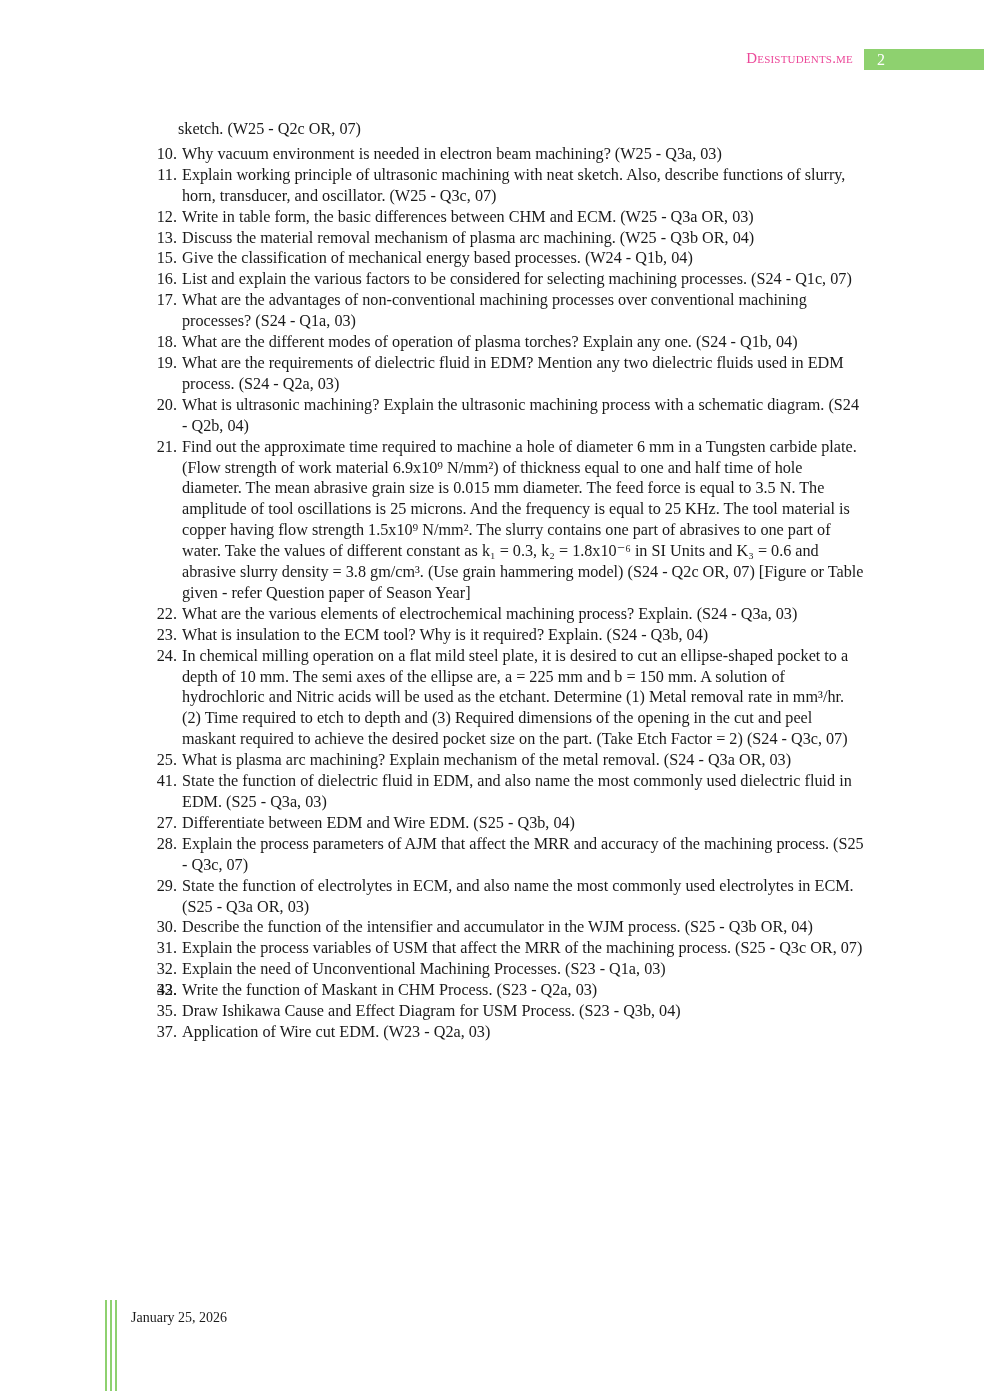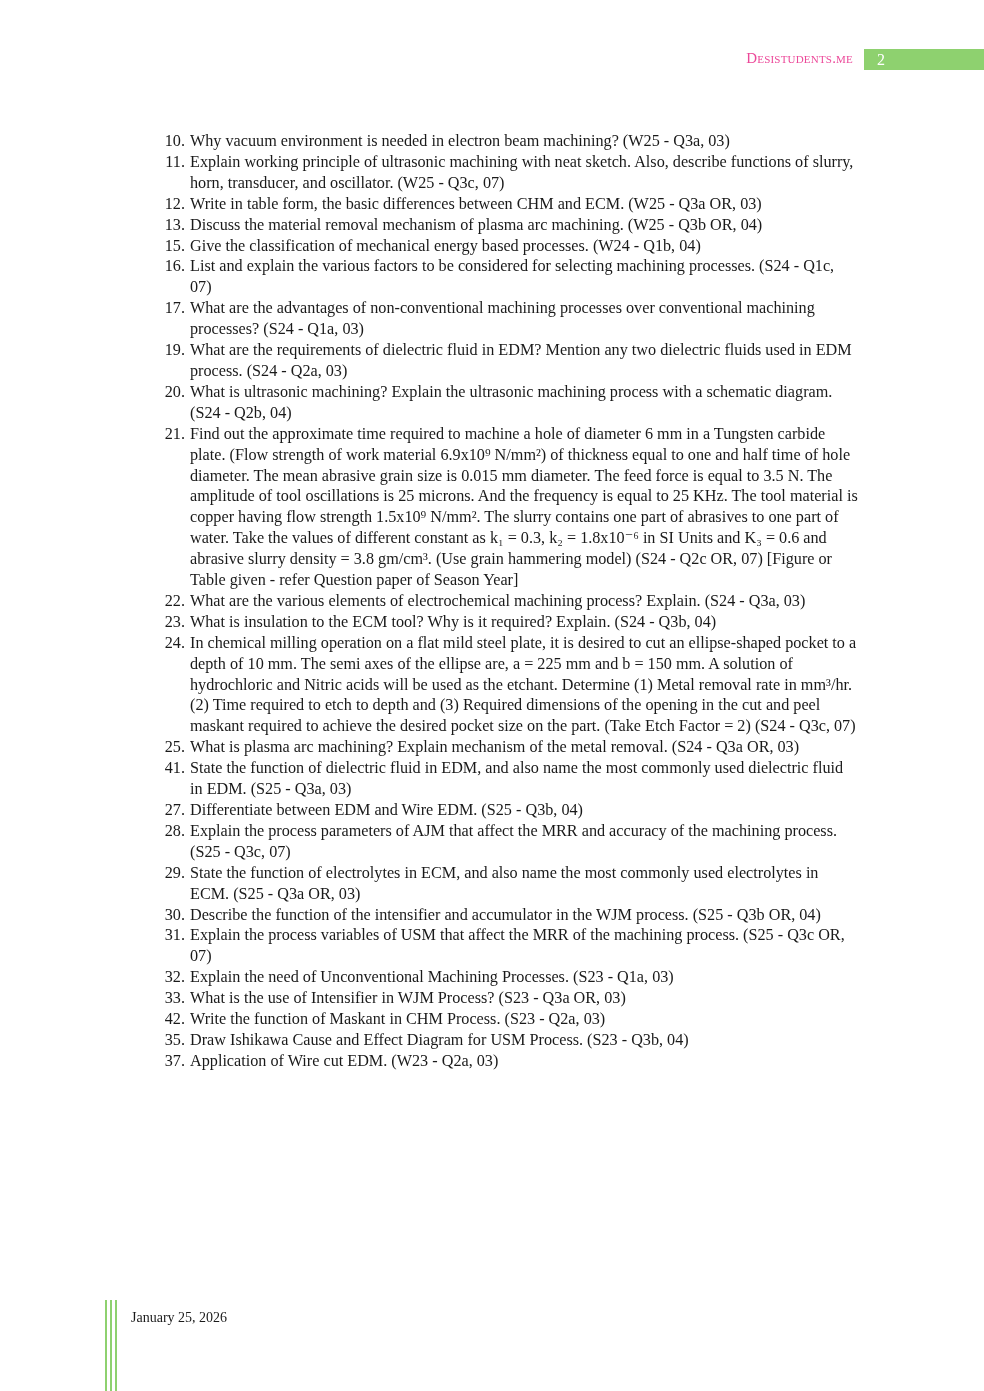--- a/index.html
+++ b/index.html
@@ -15,64 +15,66 @@
     }
     .header-badge {
       position: absolute; top: 49px; left: 864px; width: 120px; height: 21px;
       background: #8ed16f; color: #ffffff; font-size: 16px;
       line-height: 21px; padding-left: 13px; box-sizing: border-box;
     }
     .content {
       position: absolute; top: 119px; left: 140px; width: 730px;
       font-size: 16.2px; line-height: 20.9px;
     }
-    .content ol { margin: 12px; padding: 0; list-style: none; }
+    .content ol { margin: 4px; padding: 0; list-style: none; }
     .item { position: relative; padding-left: 38px; }
     .item .num { position: absolute; left: 0; width: 33px; text-align: right; }
     .cont { padding-left: 38px; }
     .footer-bars {
       position: absolute; top: 1300px; left: 105px; height: 91px; width: 14px;
     }
     .footer-bars span {
       position: absolute; top: 0; bottom: 0; width: 2px; background: #8ed16f;
     }
     .footer-date {
       position: absolute; top: 1310px; left: 131px; font-size: 14px;
     }
   </style>
 </head>
 <body>
 
 <div class="header-site">Desistudents.me</div>
 <div class="header-badge">2</div>
 
 <div class="content">
+  <div class="cont">sketch. (W25 - Q2c OR, 07)</div>
   <ol id="qlist">
       <li class="item"><span class="num">10.</span><span>Why vacuum environment is needed in electron beam machining? (W25 - Q3a, 03)</span></li>
       <li class="item"><span class="num">11.</span><span>Explain working principle of ultrasonic machining with neat sketch. Also, describe functions of slurry, horn, transducer, and oscillator. (W25 - Q3c, 07)</span></li>
       <li class="item"><span class="num">12.</span><span>Write in table form, the basic differences between CHM and ECM. (W25 - Q3a OR, 03)</span></li>
       <li class="item"><span class="num">13.</span><span>Discuss the material removal mechanism of plasma arc machining. (W25 - Q3b OR, 04)</span></li>
       <li class="item"><span class="num">15.</span><span>Give the classification of mechanical energy based processes. (W24 - Q1b, 04)</span></li>
       <li class="item"><span class="num">16.</span><span>List and explain the various factors to be considered for selecting machining processes. (S24 - Q1c, 07)</span></li>
       <li class="item"><span class="num">17.</span><span>What are the advantages of non-conventional machining processes over conventional machining processes? (S24 - Q1a, 03)</span></li>
+      <li class="item"><span class="num">18.</span><span>What are the different modes of operation of plasma torches? Explain any one. (S24 - Q1b, 04)</span></li>
       <li class="item"><span class="num">19.</span><span>What are the requirements of dielectric fluid in EDM? Mention any two dielectric fluids used in EDM process. (S24 - Q2a, 03)</span></li>
       <li class="item"><span class="num">20.</span><span>What is ultrasonic machining? Explain the ultrasonic machining process with a schematic diagram. (S24 - Q2b, 04)</span></li>
       <li class="item"><span class="num">21.</span><span>Find out the approximate time required to machine a hole of diameter 6 mm in a Tungsten carbide plate. (Flow strength of work material 6.9x10⁹ N/mm²) of thickness equal to one and half time of hole diameter. The mean abrasive grain size is 0.015 mm diameter. The feed force is equal to 3.5 N. The amplitude of tool oscillations is 25 microns. And the frequency is equal to 25 KHz. The tool material is copper having flow strength 1.5x10⁹ N/mm². The slurry contains one part of abrasives to one part of water. Take the values of different constant as k₁ = 0.3, k₂ = 1.8x10⁻⁶ in SI Units and K₃ = 0.6 and abrasive slurry density = 3.8 gm/cm³. (Use grain hammering model) (S24 - Q2c OR, 07) [Figure or Table given - refer Question paper of Season Year]</span></li>
       <li class="item"><span class="num">22.</span><span>What are the various elements of electrochemical machining process? Explain. (S24 - Q3a, 03)</span></li>
       <li class="item"><span class="num">23.</span><span>What is insulation to the ECM tool? Why is it required? Explain. (S24 - Q3b, 04)</span></li>
       <li class="item"><span class="num">24.</span><span>In chemical milling operation on a flat mild steel plate, it is desired to cut an ellipse-shaped pocket to a depth of 10 mm. The semi axes of the ellipse are, a = 225 mm and b = 150 mm. A solution of hydrochloric and Nitric acids will be used as the etchant. Determine (1) Metal removal rate in mm³/hr. (2) Time required to etch to depth and (3) Required dimensions of the opening in the cut and peel maskant required to achieve the desired pocket size on the part. (Take Etch Factor = 2) (S24 - Q3c, 07)</span></li>
       <li class="item"><span class="num">25.</span><span>What is plasma arc machining? Explain mechanism of the metal removal. (S24 - Q3a OR, 03)</span></li>
       <li class="item"><span class="num">41.</span><span>State the function of dielectric fluid in EDM, and also name the most commonly used dielectric fluid in EDM. (S25 - Q3a, 03)</span></li>
       <li class="item"><span class="num">27.</span><span>Differentiate between EDM and Wire EDM. (S25 - Q3b, 04)</span></li>
       <li class="item"><span class="num">28.</span><span>Explain the process parameters of AJM that affect the MRR and accuracy of the machining process. (S25 - Q3c, 07)</span></li>
       <li class="item"><span class="num">29.</span><span>State the function of electrolytes in ECM, and also name the most commonly used electrolytes in ECM. (S25 - Q3a OR, 03)</span></li>
       <li class="item"><span class="num">30.</span><span>Describe the function of the intensifier and accumulator in the WJM process. (S25 - Q3b OR, 04)</span></li>
       <li class="item"><span class="num">31.</span><span>Explain the process variables of USM that affect the MRR of the machining process. (S25 - Q3c OR, 07)</span></li>
       <li class="item"><span class="num">32.</span><span>Explain the need of Unconventional Machining Processes. (S23 - Q1a, 03)</span></li>
-      <li class="item"><span class="num">33.</span><span>What is the use of Intensifier in WJM Process? (S23 - Q3a OR, 03)</span></li>
+      <li class="item"><span class="num">33.</span></li>
       <li class="item"><span class="num">42.</span><span>Write the function of Maskant in CHM Process. (S23 - Q2a, 03)</span></li>
       <li class="item"><span class="num">35.</span><span>Draw Ishikawa Cause and Effect Diagram for USM Process. (S23 - Q3b, 04)</span></li>
       <li class="item"><span class="num">37.</span><span>Application of Wire cut EDM. (W23 - Q2a, 03)</span></li>
     </ol>
 </div>
 
 <div class="footer-bars">
   <span style="left:0"></span>
   <span style="left:5px"></span>
   <span style="left:10px"></span>

